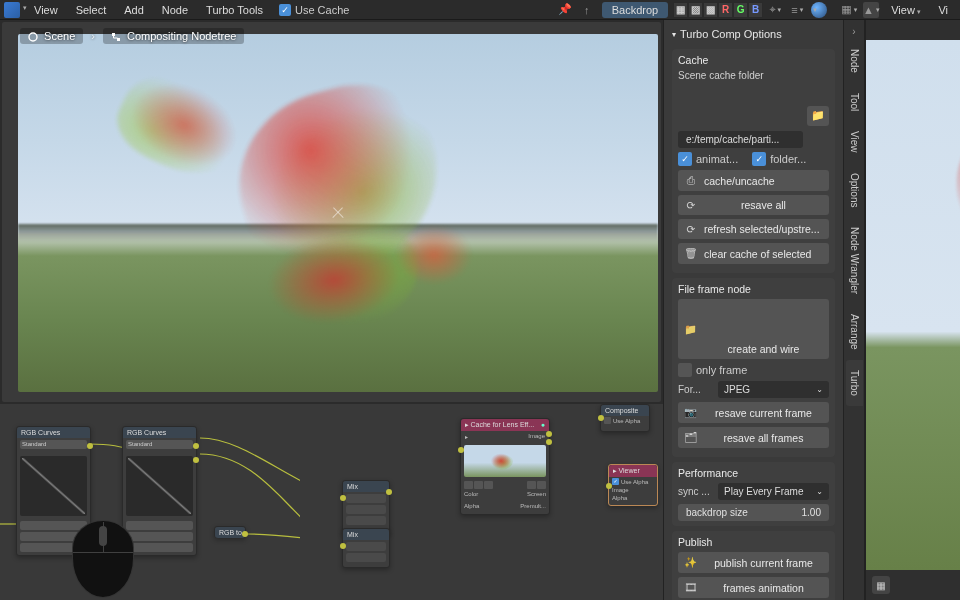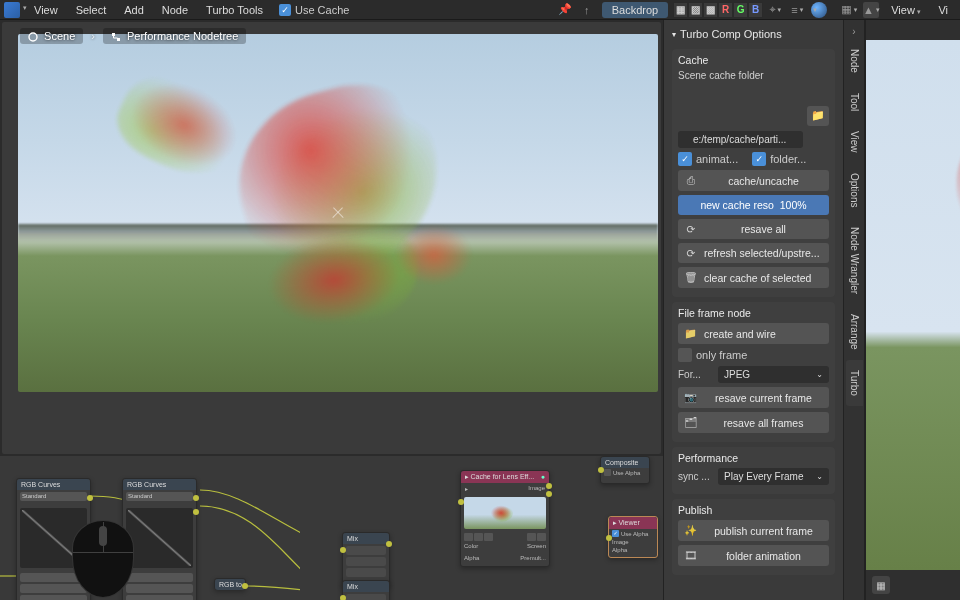--- a/index.html
+++ b/index.html
@@ -21,21 +21,21 @@
 .menubar .chbtn.G { color: #66ff66; }
 .menubar .chbtn.B { color: #7799ff; }
 .menubar .globe { width: 16px; height: 16px; border-radius: 50%; background: radial-gradient(circle at 35% 35%, #6eb5ff, #2a4d7a); margin: 0 2px; cursor: pointer; }
 .menubar .right-sep { width: 6px; }
 .menubar .dd::after { content: "▾"; font-size: 7px; margin-left: 2px; color: #aaa; }
 
 .main { display: flex; height: calc(100% - 20px); }
 .left { flex: 1; display: flex; flex-direction: column; position: relative; }
 
 
-.preview-wrap { position: relative; height: 432px; background: #3a3a3a; margin: 2px; border-radius: 2px; overflow: hidden; }
+.preview-wrap { position: relative; height: 380px; background: #3a3a3a; margin: 2px; border-radius: 2px; overflow: hidden; }
 .preview { position: absolute; left: 16px; top: 12px; width: 640px; height: 358px; overflow: hidden; border-radius: 2px; }
 .sky { position: absolute; inset: 0; background: linear-gradient(to bottom, #b5cde0 0%, #c5d8e8 30%, #d5e2ef 55%, #cfd8d0 56%, #7a9560 62%, #698550 80%, #5a7040 100%); }
 .treeline { position: absolute; top: 53%; left: 0; right: 0; height: 18px; background: linear-gradient(to bottom, rgba(60,70,55,.8), rgba(80,90,60,.0)); filter: blur(1px); }
 .effect { position: absolute; left: 22%; top: 10%; width: 55%; height: 70%; }
 .swirl { position: absolute; border-radius: 50% 40% 55% 35%; filter: blur(2px); mix-blend-mode: normal; opacity: .9; }
 .s1 { width: 200px; height: 180px; background: radial-gradient(ellipse at 40% 30%, rgba(220,60,50,.9), rgba(220,60,50,0) 60%), radial-gradient(ellipse at 60% 60%, rgba(140,180,60,.85), rgba(140,180,60,0) 55%); left: 80px; top: 20px; transform: rotate(-15deg); }
 .s2 { width: 130px; height: 90px; background: radial-gradient(ellipse, rgba(210,80,60,.8), rgba(210,80,60,0) 60%), radial-gradient(ellipse at 30% 70%, rgba(160,200,80,.7), transparent 60%); left: -40px; top: 10px; transform: rotate(25deg); }
 .s3 { width: 170px; height: 110px; background: radial-gradient(ellipse, rgba(200,50,50,.85), transparent 55%), radial-gradient(ellipse at 70% 50%, rgba(120,170,60,.8), transparent 60%); left: 90px; top: 155px; transform: rotate(-8deg); }
 .s4 { width: 90px; height: 70px; background: radial-gradient(ellipse, rgba(220,90,60,.8), transparent 60%); left: 230px; top: 150px; }
 .preview .cross { position: absolute; left: 50%; top: 50%; width: 14px; height: 14px; transform: translate(-50%,-50%) rotate(45deg); }
@@ -77,21 +77,21 @@
 
 .sidepanel { width: 180px; background: #3a3a3a; padding: 6px 8px; overflow: hidden; display: flex; flex-direction: column; gap: 5px; border-left: 1px solid #222; }
 .sidepanel .head { font-size: 11px; color: #e5e5e5; padding: 2px 0 4px; display: flex; align-items: center; gap: 4px; }
 .sidepanel .head .tw { font-size: 8px; }
 .section { background: #3f3f3f; border-radius: 4px; padding: 5px 6px; }
 .section .label { font-size: 10.5px; color: #eaeaea; margin-bottom: 4px; }
 .section .sub { font-size: 10px; color: #d0d0d0; margin: 2px 0; }
 .row { display: flex; align-items: center; gap: 4px; margin-bottom: 4px; }
 .row .chk2 { width: 14px; height: 14px; background: #4a90d9; border-radius: 2px; display: flex; align-items: center; justify-content: center; color: #fff; font-size: 9px; }
 .row .chk2.off { background: #555; color: transparent; }
-.row .field { flex: 1; background: #2f2f2f; border-radius: 3px; padding: 3px 15px; font-size: 10px; color: #ddd; white-space: nowrap; overflow: hidden; text-overflow: ellipsis; margin-top: 48px; }
+.row .field { flex: 1; background: #2f2f2f; border-radius: 3px; padding: 3px 8px; font-size: 10px; color: #ddd; white-space: nowrap; overflow: hidden; text-overflow: ellipsis; margin-top: 48px; }
 .row .foldericon { width: 22px; height: 20px; background: #545454; border-radius: 3px; display: flex; align-items: center; justify-content: center; font-size: 11px; cursor: pointer; }
 .btn { display: flex; align-items: center; gap: 6px; background: #545454; border-radius: 3px; padding: 4px 6px; font-size: 10.5px; color: #e8e8e8; cursor: pointer; margin-bottom: 4px; }
 .btn .ic { width: 14px; text-align: center; opacity: .85; }
 .btn.blue { background: #4a78b5; color: #fff; }
 .propsplit { display: flex; margin-bottom: 4px; }
 .propsplit .k { width: 40px; font-size: 10px; color: #ccc; padding-top: 3px; }
 .propsplit .v { flex: 1; background: #2f2f2f; border-radius: 3px; padding: 3px 6px; font-size: 10px; color: #ddd; display: flex; justify-content: space-between; align-items: center; }
 .slider { display: flex; background: #545454; border-radius: 3px; padding: 3px 8px; font-size: 10px; color: #e0e0e0; justify-content: space-between; }
 
 .tabsbar { width: 22px; background: #323232; border-left: 1px solid #222; border-right: 1px solid #222; display: flex; flex-direction: column; align-items: center; padding-top: 4px; gap: 0; }
@@ -164,21 +164,21 @@
             </svg>
           <span>Scene</span>
         </span>
         <span style="opacity:.7">›</span>
         <span class="pill">
           <svg width="10" height="10" viewBox="0 0 10 10">
               <rect x="1" y="1" width="3" height="3" fill="#fff"></rect>
               <rect x="6" y="6" width="3" height="3" fill="#fff"></rect>
               <path d="M2.5 4v2h4" stroke="#fff" fill="none"></path>
             </svg>
-          <span>Performance Nodetree</span>
+          <span>Compositing Nodetree</span>
         </span>
       </div>
     </div>
 
     <div class="graph">
       <svg class="wires">
         <path d="M 90 40 C 130 40 130 50 160 50" stroke="#b8be3e" stroke-width="1.2" fill="none"></path>
         <path d="M 200 34 C 250 34 300 90 344 90" stroke="#b8be3e" stroke-width="1.2" fill="none"></path>
         <path d="M 200 50 C 270 50 300 137 342 137" stroke="#b8be3e" stroke-width="1.2" fill="none"></path>
         <path d="M 0 120 C 20 120 10 120 17 120" stroke="#b8be3e" stroke-width="1.2" fill="none"></path>
@@ -317,44 +317,41 @@
       </div>
       <div class="row">
         <span class="chk2">✓</span>
         <span>animat...</span>
         <span style="width:6px"></span>
         <span class="chk2">✓</span>
         <span>folder...</span>
       </div>
       <div class="btn">
           <span class="ic">⎙</span>
-          <span style="flex:1;text-align:center;">cache/uncache</span>
-        </div>
-      <div class="btn blue">
-          <span style="flex:1;text-align:center;"><span>new cache reso</span>&nbsp;&nbsp;<span>100%</span></span>
+          <span style="flex:1;text-align:left;">cache/uncache</span>
         </div>
       <div class="btn">
           <span class="ic">⟳</span>
           <span style="flex:1;text-align:center;">resave all</span>
         </div>
       <div class="btn">
           <span class="ic">⟳</span>
           <span>refresh selected/upstre...</span>
         </div>
       <div class="btn">
           <span class="ic">🗑</span>
           <span>clear cache of selected</span>
         </div>
     </div>
 
     <div class="section">
       <div class="label">File frame node</div>
       <div class="btn">
           <span class="ic">📁</span>
-          <span style="flex:1;text-align:left;">create and wire</span>
+          <span style="flex:1;text-align:center;margin-top:40px;">create and wire</span>
         </div>
       <div class="row">
           <span class="chk2 off">✓</span>
           <span>only frame</span>
         </div>
       <div class="propsplit">
         <div class="k">For...</div>
         <div class="v">
             <span>JPEG</span>
             <span style="font-size:8px;">⌄</span>
@@ -372,31 +369,35 @@
 
     <div class="section">
       <div class="label">Performance</div>
       <div class="propsplit">
         <div class="k">sync ...</div>
         <div class="v">
             <span>Play Every Frame</span>
             <span style="font-size:8px;">⌄</span>
           </div>
       </div>
+      <div class="slider">
+        <span>backdrop size</span>
+        <span>1.00</span>
+      </div>
     </div>
 
     <div class="section">
       <div class="label">Publish</div>
       <div class="btn">
           <span class="ic">✨</span>
           <span style="flex:1;text-align:center;">publish current frame</span>
         </div>
       <div class="btn">
           <span class="ic">🎞</span>
-          <span style="flex:1;text-align:center;">folder animation</span>
+          <span style="flex:1;text-align:center;">frames animation</span>
         </div>
     </div>
   </div>
 
   <div class="tabsbar">
     <div class="arrow">›</div>
     <div class="tab">Node</div>
     <div class="tab">Tool</div>
     <div class="tab">View</div>
     <div class="tab">Options</div>

